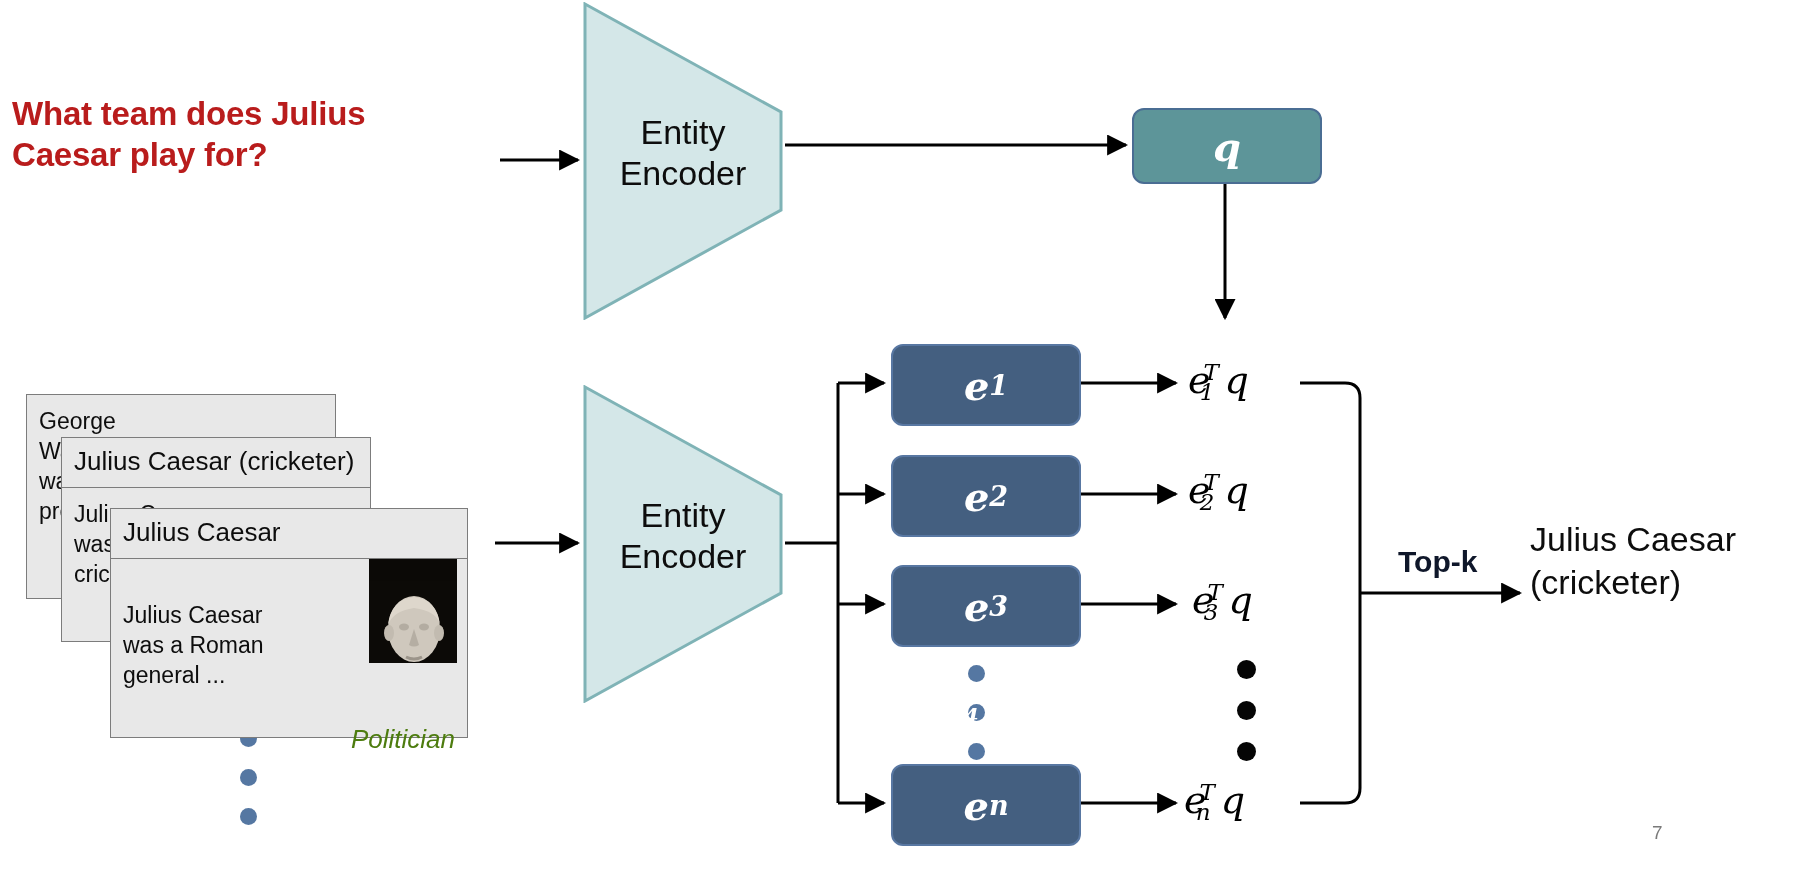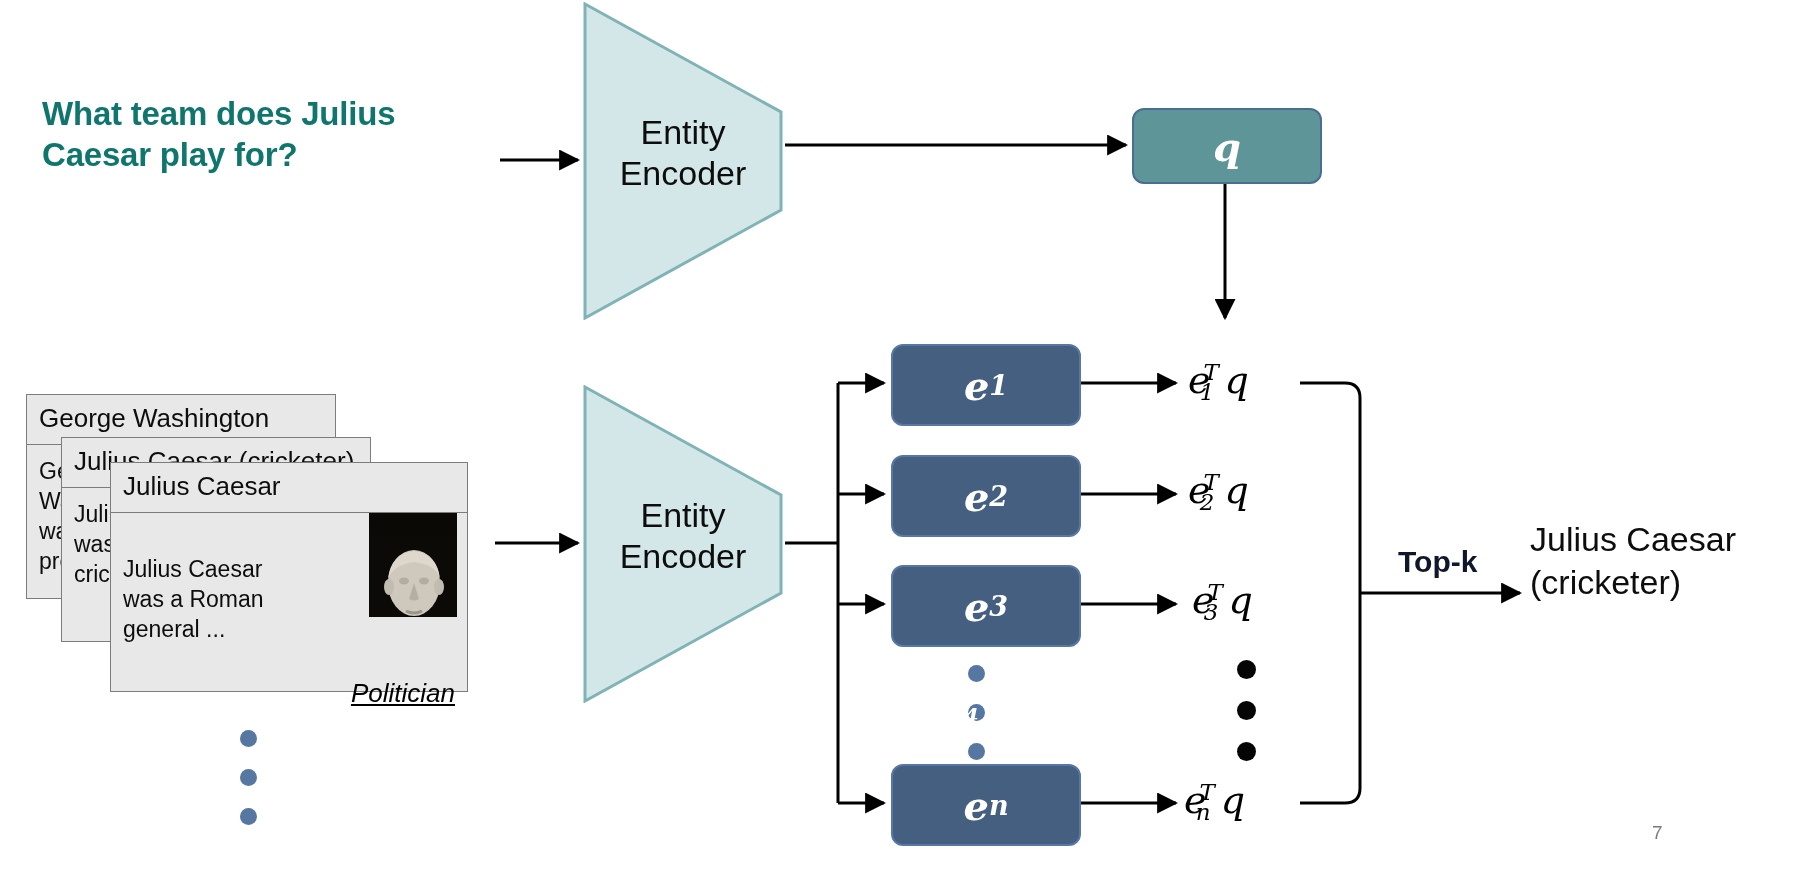--- a/index.html
+++ b/index.html
@@ -14,26 +14,26 @@
     position: relative;
     width: 1820px;
     height: 872px;
     background: #ffffff;
     overflow: hidden;
   }
   .abs { position: absolute; }
 
   
   #query-text {
-    left: 42px;
+    left: 12px;
     top: 93px;
     width: 460px;
     font-size: 33px;
     font-weight: bold;
-    color: #0f766e;
+    color: #b91c1c;
     line-height: 1.25;
     letter-spacing: -0.2px;
   }
 
   
   .encoder-wrap { position: absolute; }
   .encoder-wrap svg { display: block; }
   .encoder-label {
     position: absolute;
     left: 0;
@@ -161,44 +161,43 @@
     font-size: 23px;
     color: #0d0d0d;
     padding: 12px 12px;
     line-height: 1.3;
     overflow: hidden;
     white-space: pre-line;
   }
 
   #card-1 { left: 26px; top: 394px; width: 310px; height: 205px; z-index: 1; }
   #card-2 { left: 61px; top: 437px; width: 310px; height: 205px; z-index: 2; }
-  #card-3 { left: 110px; top: 462px; width: 358px; height: 230px; z-index: 3; }
+  #card-3 { left: 110px; top: 508px; width: 358px; height: 230px; z-index: 3; }
 
   #card-3 .card-body { position: relative; height: 178px; padding-right: 110px; }
 
   #bust {
     position: absolute;
     right: 10px;
     top: -8px;
     width: 88px;
     height: 112px;
     background: #0b0906;
     overflow: hidden;
   }
   #bust svg { display: block; }
 
   #politician-label {
     position: absolute;
     right: 12px;
     bottom: 4px;
     font-size: 26px;
     font-style: italic;
-    color: #000000;
+    color: #4d7c0f;
     white-space: nowrap;
-    text-decoration: underline;
   }
 
   
   #wires {
     position: absolute;
     left: 0; top: 0;
     width: 1820px; height: 872px;
     pointer-events: none;
     z-index: 0;
   }
@@ -331,21 +330,20 @@
     <span>e</span><span class="sup">T</span><span class="sb">n</span><span class="qq">q</span>
   </div>
 
   <div class="dot-col" id="score-dots">
     <span class="dot dot-black"></span>
     <span class="dot dot-black"></span>
     <span class="dot dot-black"></span>
   </div>
 
   <div class="card" id="card-1">
-    <div class="card-title">George Washington</div>
     <div class="card-body">George
 Washington
 was an American
 president ...</div>
   </div>
 
   <div class="card" id="card-2">
     <div class="card-title">Julius Caesar (cricketer)</div>
     <div class="card-body">Julius Caesar
 was an English

